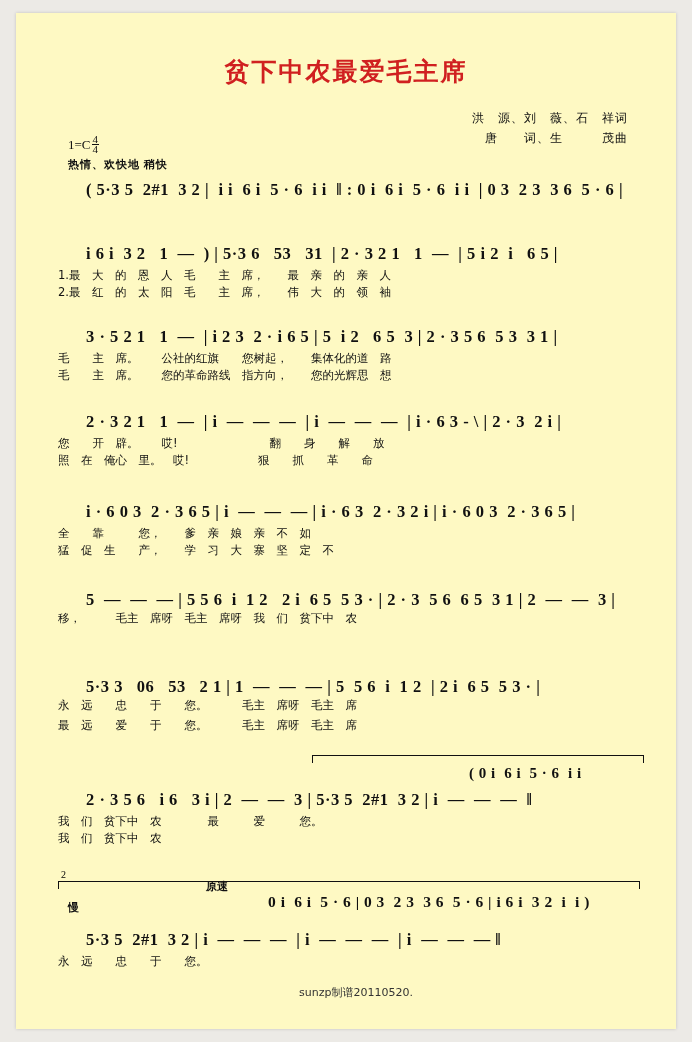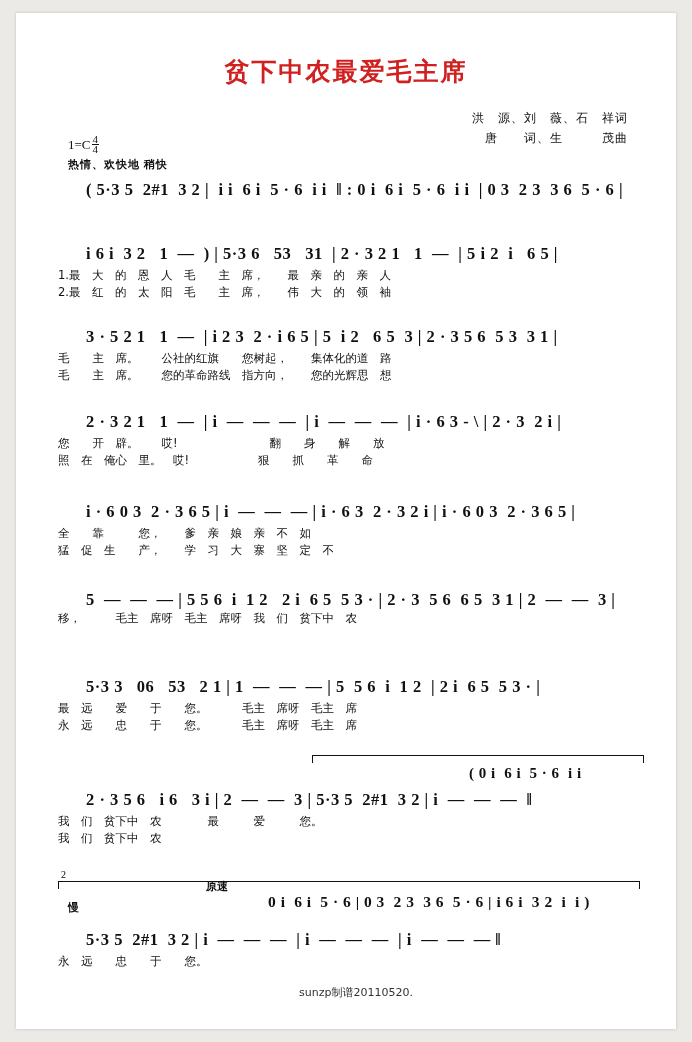--- a/index.html
+++ b/index.html
@@ -10,21 +10,21 @@
     width: 692px;
     height: 1042px;
     background: #eceae6;
     font-family: "Liberation Serif", serif;
   }
   #sheet {
     position: relative;
     width: 660px;
     height: 1016px;
     margin: 13px auto;
-    background: #ffffff;
+    background: #fef9c3;
     box-shadow: 0 0 3px rgba(0,0,0,0.18);
     overflow: hidden;
   }
   .title {
     position: absolute;
     top: 42px;
     left: 0;
     width: 100%;
     text-align: center;
     font-size: 25px;
@@ -175,22 +175,22 @@
     <div class="lyrics second">猛　促　生　　产，　　学　习　大　寨　坚　定　不</div>
   </div>
 
   <div class="staff" style="top:578px">
     <div class="notes">5  —  —  — | 5 5 6  i  1 2   2 i  6 5  5 3 · | 2 · 3  5 6  6 5  3 1 | 2  —  —  3 |</div>
     <div class="lyrics second">移，　　　毛主　席呀　毛主　席呀　我　们　贫下中　农</div>
   </div>
 
   <div class="staff" style="top:665px">
     <div class="notes">5·3 3   06   53   2 1 | 1  —  —  — | 5  5 6  i  1 2  | 2 i  6 5  5 3 · |</div>
+    <div class="lyrics second">永　远　　忠　　于　　您。　　　毛主　席呀　毛主　席</div>
     <div class="lyrics">最　远　　爱　　于　　您。　　　毛主　席呀　毛主　席</div>
-    <div class="lyrics second">永　远　　忠　　于　　您。　　　毛主　席呀　毛主　席</div>
   </div>
 
   <div class="bracket" style="left:296px; top:742px; width:330px;">
       <span></span>
     </div>
   <div class="notes" style="position:absolute; left:425px; top:752px; font-size:15px;">( 0 i  6 i  5 · 6  i i</div>
 
   <div class="staff" style="top:778px">
     <div class="notes">2 · 3 5 6   i 6   3 i | 2  —  —  3 | 5·3 5  2#1  3 2 | i  —  —  —  ‖</div>
     <div class="lyrics">我　们　贫下中　农　　　　最　　　爱　　　您。</div>

